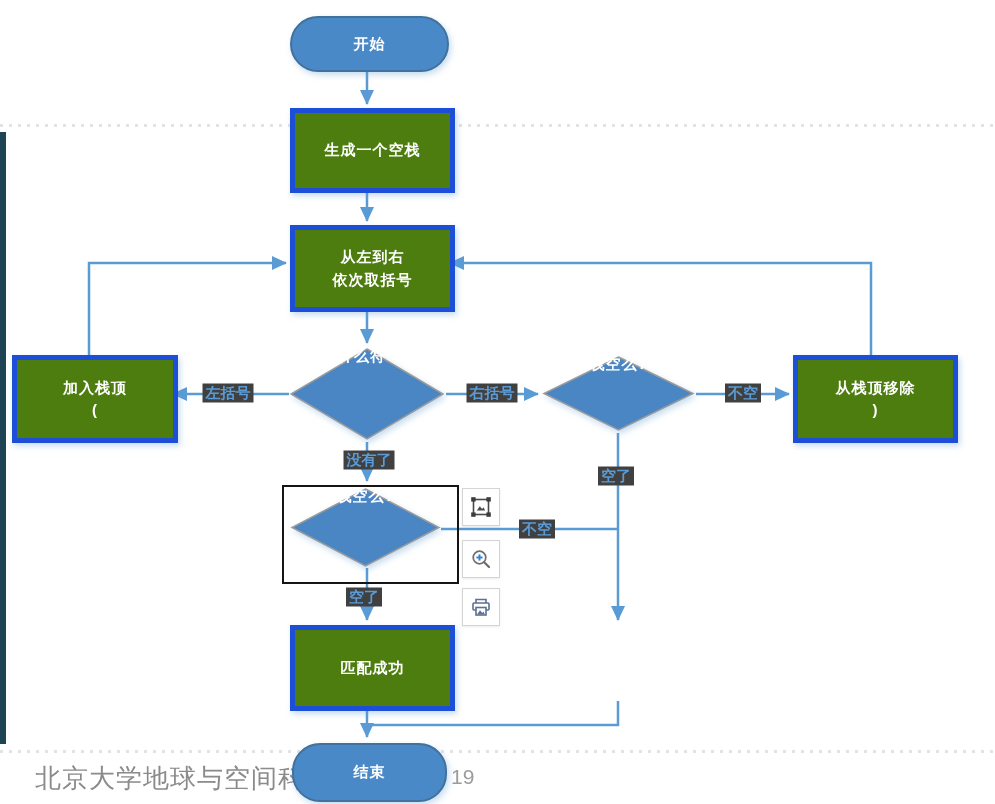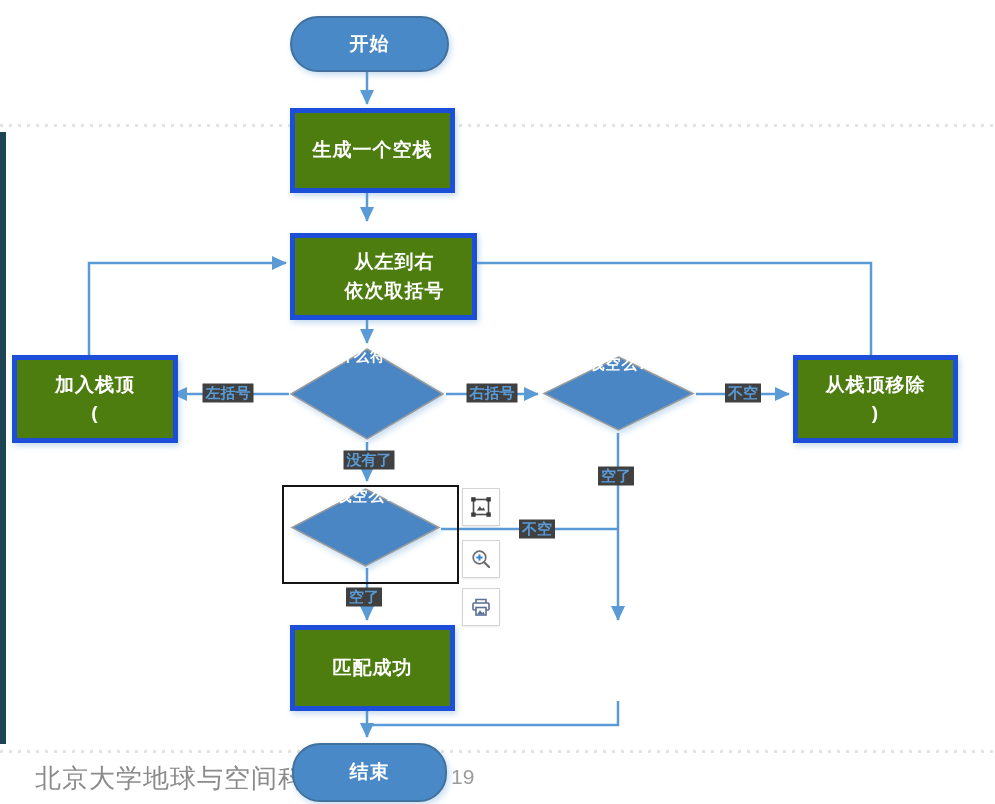--- a/index.html
+++ b/index.html
@@ -10,28 +10,28 @@
            background-image:repeating-linear-gradient(to right,#e3e3e3 0 3px,transparent 3px 9px);}
   #dot-top{top:124px;}
   #dot-bottom{top:750px;}
   
   #strip{position:absolute;left:0;top:132px;width:6px;height:612px;background:#1d4355;z-index:2;}
   
   #wires{position:absolute;left:0;top:0;width:995px;height:804px;z-index:3;}
   #wires line,#wires polyline{stroke:#5b9bd5;stroke-width:2.5;fill:none;}
   
   .node{position:absolute;z-index:4;display:flex;flex-direction:column;align-items:center;
-        justify-content:center;color:#fff;font-weight:bold;font-size:19px;letter-spacing:1px;
+        justify-content:center;color:#fff;font-weight:bold;font-size:15px;letter-spacing:1px;
         text-align:center;line-height:1.5;}
   .rect{background:#4d7c0f;border:5px solid #1d4ed8;box-shadow:2px 3px 6px rgba(91,155,213,.35);}
   .term{background:#4a89c8;border:2px solid #41719c;border-radius:28px;
         box-shadow:2px 3px 6px rgba(91,155,213,.35);}
   #n-start{left:290px;top:16px;width:155px;height:52px;}
   #n-create{left:290px;top:108px;width:155px;height:75px;}
-  #n-scan{left:290px;top:233px;width:155px;height:77px;padding-left:22px;}
+  #n-scan{left:290px;top:225px;width:155px;height:77px;}
   #n-push{left:12px;top:355px;width:156px;height:78px;text-align:right;}
   #n-pop{left:793px;top:355px;width:155px;height:78px;}
   #n-success{left:290px;top:625px;width:155px;height:76px;}
   #n-fail{left:543px;top:625px;width:153px;height:76px;}
   #n-end{left:292px;top:743px;width:151px;height:55px;}
   .dwrap{position:absolute;z-index:4;display:flex;align-items:flex-start;justify-content:center;}
   .dwrap svg{position:absolute;left:0;top:0;width:100%;height:100%;
              filter:drop-shadow(2px 3px 3px rgba(91,155,213,.35));}
   .dwrap polygon{fill:#4a86c4;stroke:#9b9b9b;stroke-width:1.5;}
   .dlbl{position:relative;color:#fff;font-weight:bold;font-size:15px;letter-spacing:1px;}

